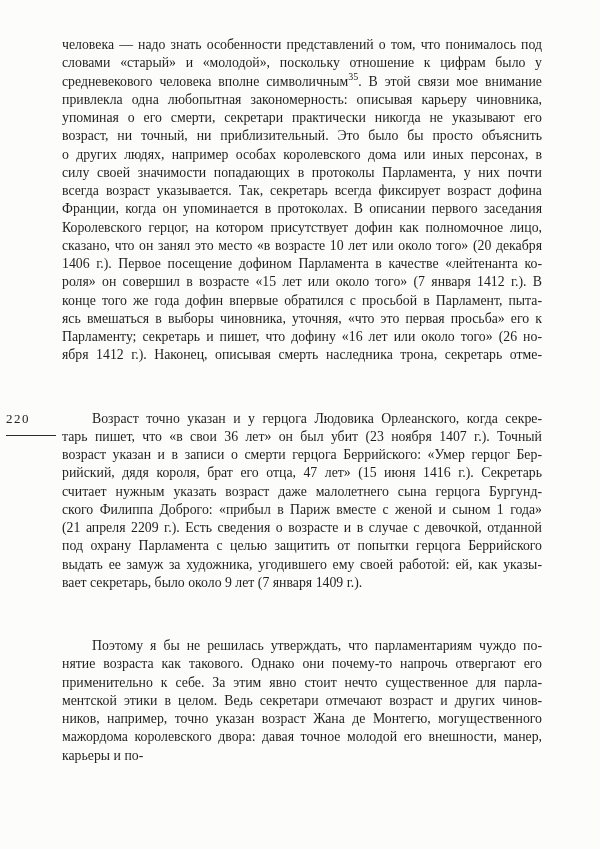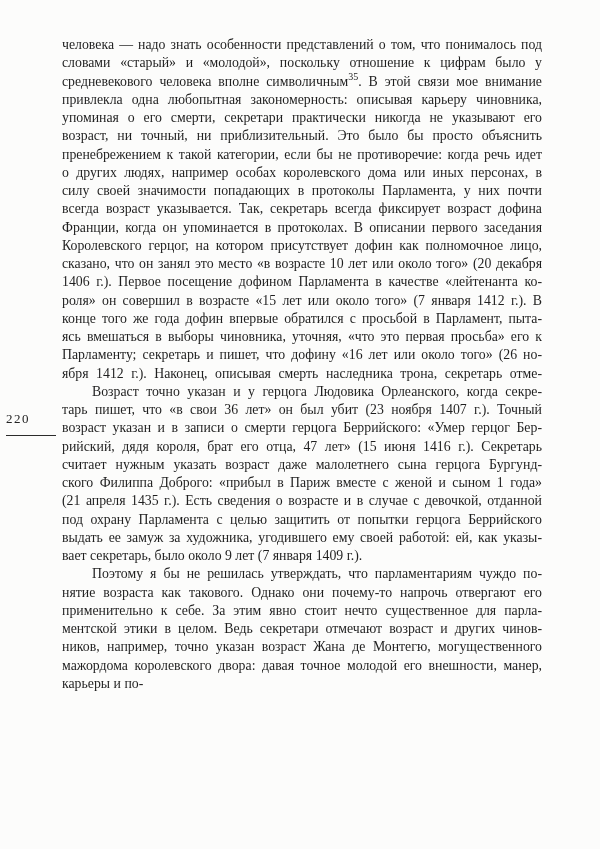--- a/index.html
+++ b/index.html
@@ -25,21 +25,21 @@
     line-height: 18.25px;
   }
   .para { margin: 0; padding: 0; }
   .line {
     text-align: justify;
     text-align-last: justify;
     height: 18.25px;
     overflow: hidden;
   }
   .line.last { text-align-last: left; }
-  .line.indent { text-indent: 30px; }
+  .line.indent { text-indent: 30px; margin-top: 45px; }
   .line sup {
     font-size: 10px;
     line-height: 0;
     vertical-align: super;
     letter-spacing: 0;
   }
   .pagenum-block {
     position: absolute;
     left: 6px;
     top: 409px;
@@ -65,42 +65,41 @@
   </div>
 
   <div class="textblock" id="textblock">
       <div class="para">
         <div class="line">человека — надо знать особенности представлений о том, что понималось под</div>
         <div class="line">словами «старый» и «молодой», поскольку отношение к цифрам было у</div>
         <div class="line">средневекового человека вполне символичным<sup>35</sup>. В этой связи мое внимание</div>
         <div class="line">привлекла одна любопытная закономерность: описывая карьеру чиновника,</div>
         <div class="line">упоминая о его смерти, секретари практически никогда не указывают его</div>
         <div class="line">возраст, ни точный, ни приблизительный. Это было бы просто объяснить</div>
-        <div class="line">пренебрежением к такой категории, если бы не противоречие: когда речь идет</div>
         <div class="line">о других людях, например особах королевского дома или иных персонах, в</div>
         <div class="line">силу своей значимости попадающих в протоколы Парламента, у них почти</div>
         <div class="line">всегда возраст указывается. Так, секретарь всегда фиксирует возраст дофина</div>
         <div class="line">Франции, когда он упоминается в протоколах. В описании первого заседания</div>
         <div class="line">Королевского герцог, на котором присутствует дофин как полномочное лицо,</div>
         <div class="line">сказано, что он занял это место «в возрасте 10 лет или около того» (20 декабря</div>
         <div class="line">1406 г.). Первое посещение дофином Парламента в качестве «лейтенанта ко-</div>
         <div class="line">роля» он совершил в возрасте «15 лет или около того» (7 января 1412 г.). В</div>
         <div class="line">конце того же года дофин впервые обратился с просьбой в Парламент, пыта-</div>
         <div class="line">ясь вмешаться в выборы чиновника, уточняя, «что это первая просьба» его к</div>
         <div class="line">Парламенту; секретарь и пишет, что дофину «16 лет или около того» (26 но-</div>
         <div class="line">ября 1412 г.). Наконец, описывая смерть наследника трона, секретарь отме-</div>
       </div>
       <div class="para">
         <div class="line indent">Возраст точно указан и у герцога Людовика Орлеанского, когда секре-</div>
         <div class="line">тарь пишет, что «в свои 36 лет» он был убит (23 ноября 1407 г.). Точный</div>
         <div class="line">возраст указан и в записи о смерти герцога Беррийского: «Умер герцог Бер-</div>
         <div class="line">рийский, дядя короля, брат его отца, 47 лет» (15 июня 1416 г.). Секретарь</div>
         <div class="line">считает нужным указать возраст даже малолетнего сына герцога Бургунд-</div>
         <div class="line">ского Филиппа Доброго: «прибыл в Париж вместе с женой и сыном 1 года»</div>
-        <div class="line">(21 апреля 1435 г.). Есть сведения о возрасте и в случае с девочкой, отданной</div>
+        <div class="line">(21 апреля 2209 г.). Есть сведения о возрасте и в случае с девочкой, отданной</div>
         <div class="line">под охрану Парламента с целью защитить от попытки герцога Беррийского</div>
         <div class="line">выдать ее замуж за художника, угодившего ему своей работой: ей, как указы-</div>
         <div class="line last">вает секретарь, было около 9 лет (7 января 1409 г.).</div>
       </div>
       <div class="para">
         <div class="line indent">Поэтому я бы не решилась утверждать, что парламентариям чуждо по-</div>
         <div class="line">нятие возраста как такового. Однако они почему-то напрочь отвергают его</div>
         <div class="line">применительно к себе. За этим явно стоит нечто существенное для парла-</div>
         <div class="line">ментской этики в целом. Ведь секретари отмечают возраст и других чинов-</div>
         <div class="line">ников, например, точно указан возраст Жана де Монтегю, могущественного</div>

